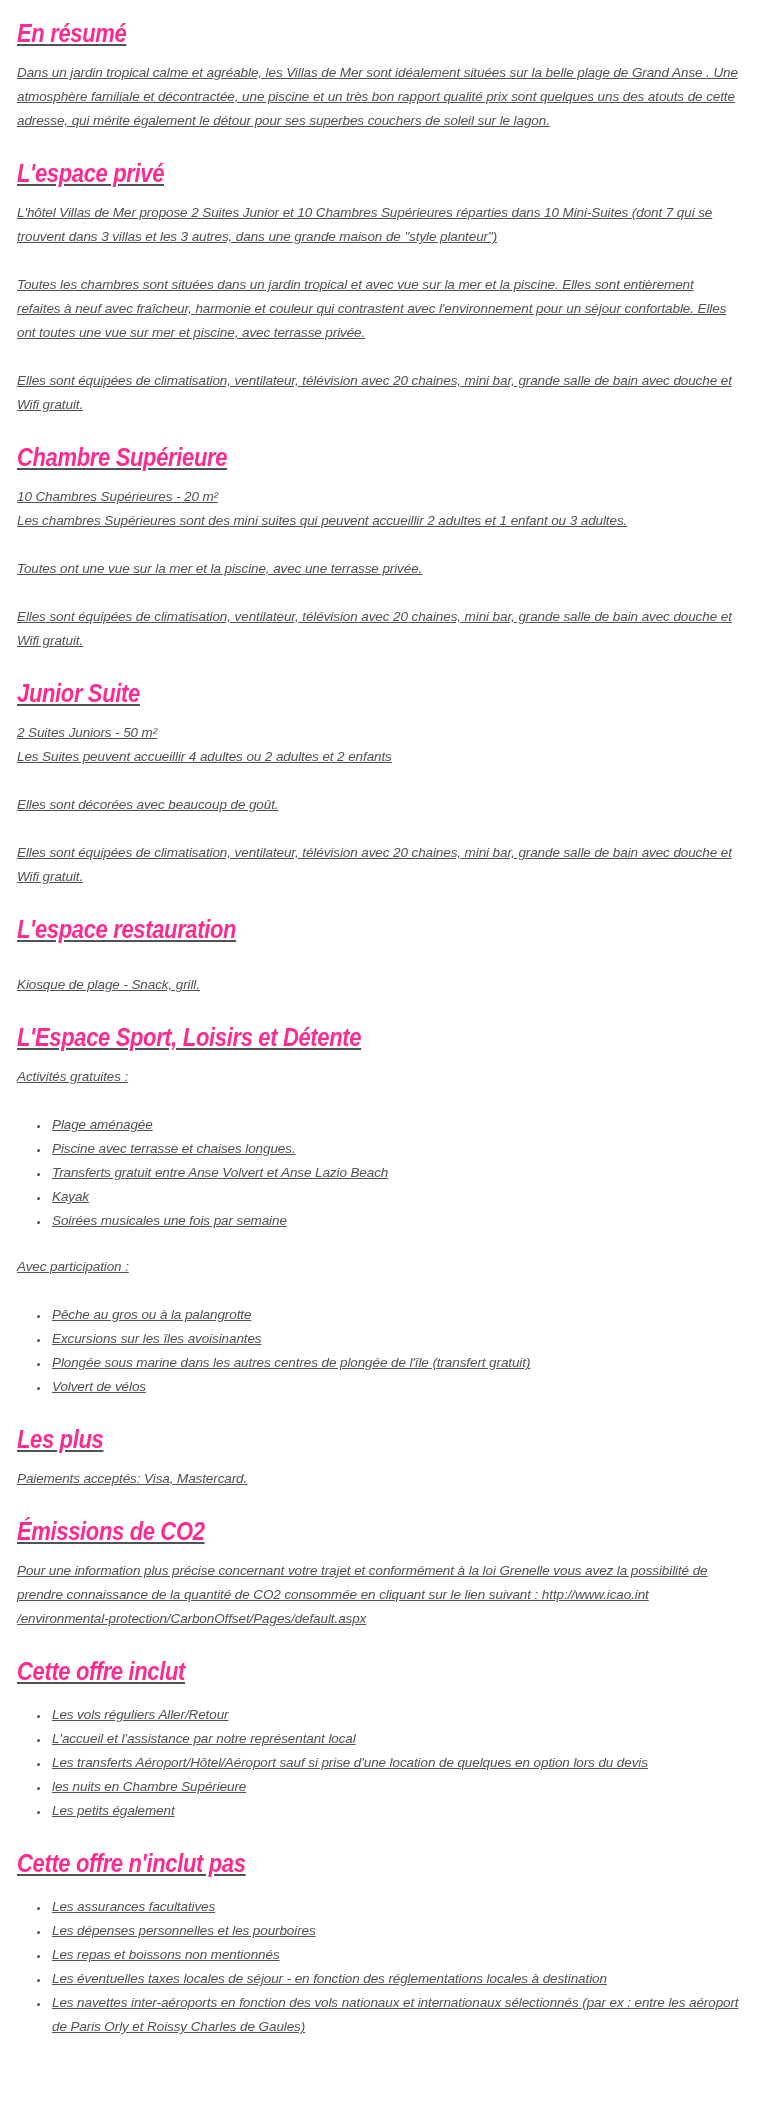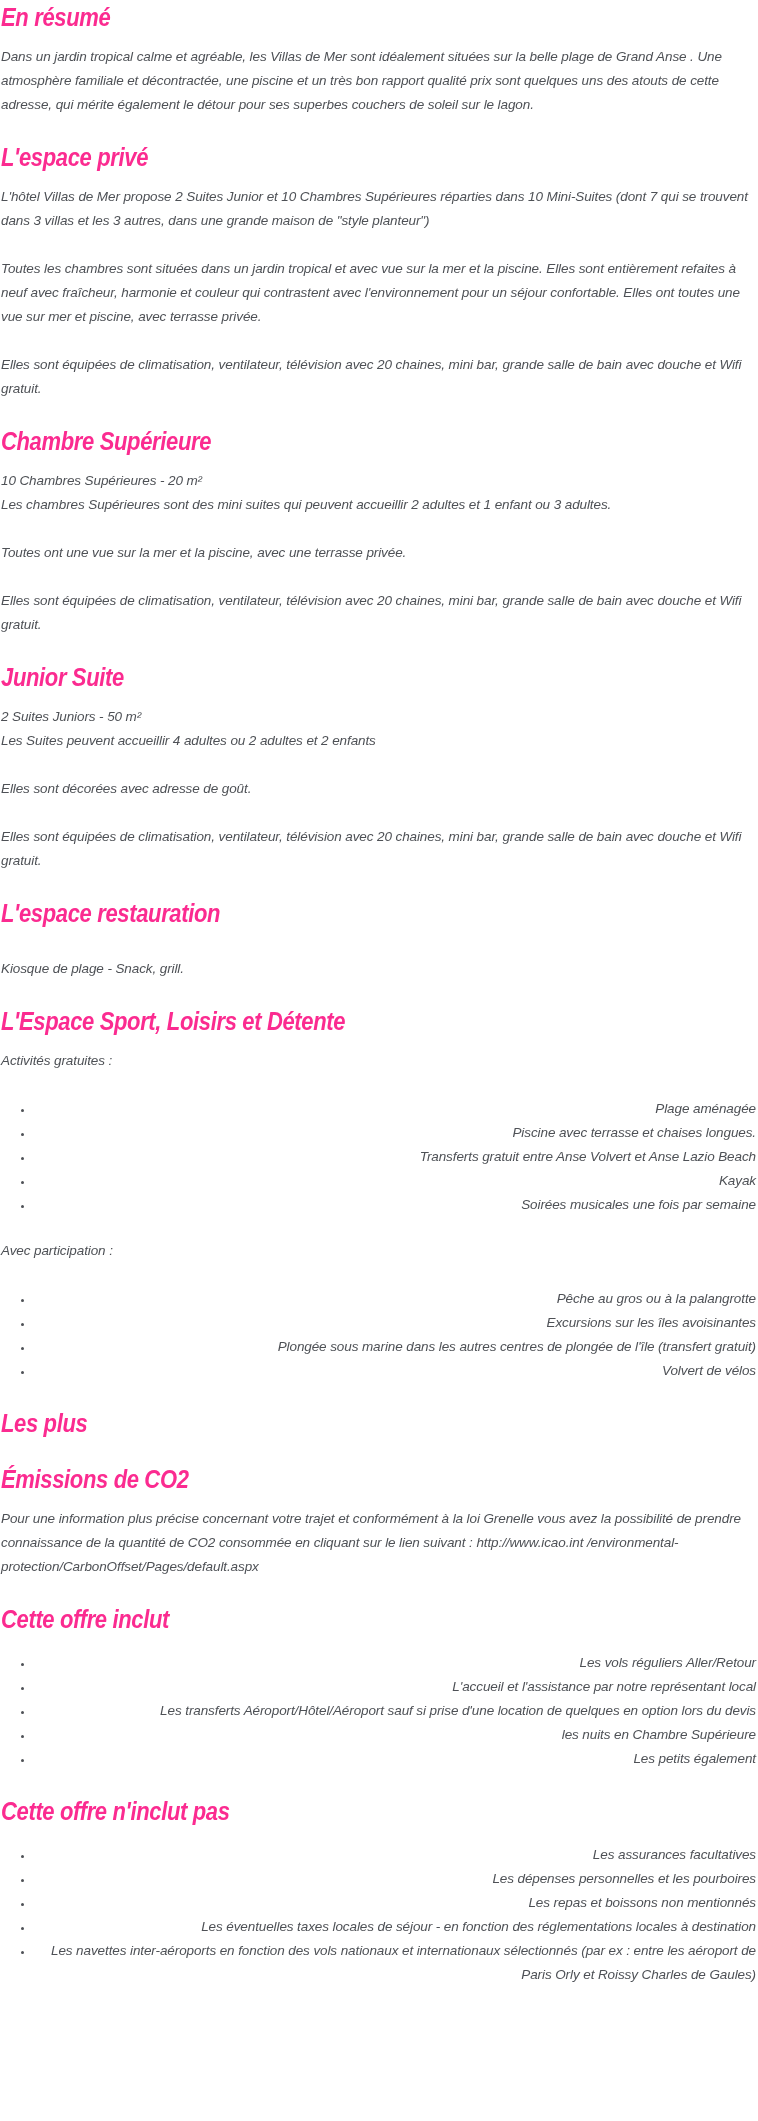--- a/index.html
+++ b/index.html
@@ -13,21 +13,21 @@
     min-height:2121px;
     font-family:"Liberation Sans", sans-serif;
     font-style:italic;
     font-size:13.5px;
     line-height:24px;
     letter-spacing:-0.1px;
     color:var(--text);
     overflow-wrap:break-word;
   }
   main{padding:1px 2px 6px 1px;}
-  section{margin:0;}
+  section{margin:16px;text-decoration:underline;}
   h2.section-heading{
     font-size:25px;
     line-height:32px;
     font-weight:700;
     font-style:italic;
     letter-spacing:-0.4px;
     color:var(--accent);
     margin:24px 0 12px 0;
     transform:scaleX(0.88);
     transform-origin:0 50%;
@@ -37,21 +37,20 @@
   p.body-paragraph{margin:0 0 24px 0;}
   div.spacer{height:16px;}
   ul.bullet-list{
     margin:16px 0 22px 0;
     padding:0 0 0 33px;
     list-style-type:disc;
   }
   ul.bullet-list li{
     line-height:24px;
     padding-left:2px;
-    text-align:right;
   }
   ul.bullet-list li::marker{
     color:var(--text);
     font-size:11px;
   }
 </style>
 </head>
 <body>
 
 <main>
@@ -67,21 +66,21 @@
     </section>
     <section>
       <h2 class="section-heading">Chambre Supérieure</h2>
       <p class="body-paragraph"><span>10 Chambres Supérieures - 20 m²</span><br><span>Les chambres Supérieures sont des mini suites qui peuvent accueillir 2 adultes et 1 enfant ou 3 adultes.</span></p>
       <p class="body-paragraph"><span>Toutes ont une vue sur la mer et la piscine, avec une terrasse privée.</span></p>
       <p class="body-paragraph"><span>Elles sont équipées de climatisation, ventilateur, télévision avec 20 chaines, mini bar, grande salle de bain avec douche et Wifi gratuit.</span></p>
     </section>
     <section>
       <h2 class="section-heading">Junior Suite</h2>
       <p class="body-paragraph"><span>2 Suites Juniors - 50 m²</span><br><span>Les Suites peuvent accueillir 4 adultes ou 2 adultes et 2 enfants</span></p>
-      <p class="body-paragraph"><span>Elles sont décorées avec adresse de goût.</span></p>
+      <p class="body-paragraph"><span>Elles sont décorées avec beaucoup de goût.</span></p>
       <p class="body-paragraph"><span>Elles sont équipées de climatisation, ventilateur, télévision avec 20 chaines, mini bar, grande salle de bain avec douche et Wifi gratuit.</span></p>
     </section>
     <section>
       <h2 class="section-heading">L'espace restauration</h2>
       <div class="spacer"></div>
       <p class="body-paragraph"><span>Kiosque de plage - Snack, grill.</span><br></p>
     </section>
     <section>
       <h2 class="section-heading">L'Espace Sport, Loisirs et Détente</h2>
       <p class="body-paragraph"><span>Activités gratuites :</span></p>
@@ -95,20 +94,21 @@
       <p class="body-paragraph"><span>Avec participation :</span></p>
       <ul class="bullet-list">
         <li>Pêche au gros ou à la palangrotte</li>
         <li>Excursions sur les îles avoisinantes</li>
         <li>Plongée sous marine dans les autres centres de plongée de l'île (transfert gratuit)</li>
         <li>Volvert de vélos</li>
       </ul>
     </section>
     <section>
       <h2 class="section-heading">Les plus</h2>
+      <p class="body-paragraph"><span>Paiements acceptés: Visa, Mastercard.</span></p>
     </section>
     <section>
       <h2 class="section-heading">Émissions de CO2</h2>
       <p class="body-paragraph"><span>Pour une information plus précise concernant votre trajet et conformément à la loi Grenelle vous avez la possibilité de prendre connaissance de la quantité de CO2 consommée en cliquant sur le lien suivant : http://www.icao.int /environmental-protection/CarbonOffset/Pages/default.aspx</span></p>
     </section>
     <section>
       <h2 class="section-heading">Cette offre inclut</h2>
       <ul class="bullet-list">
         <li>Les vols réguliers Aller/Retour</li>
         <li>L'accueil et l'assistance par notre représentant local</li>

